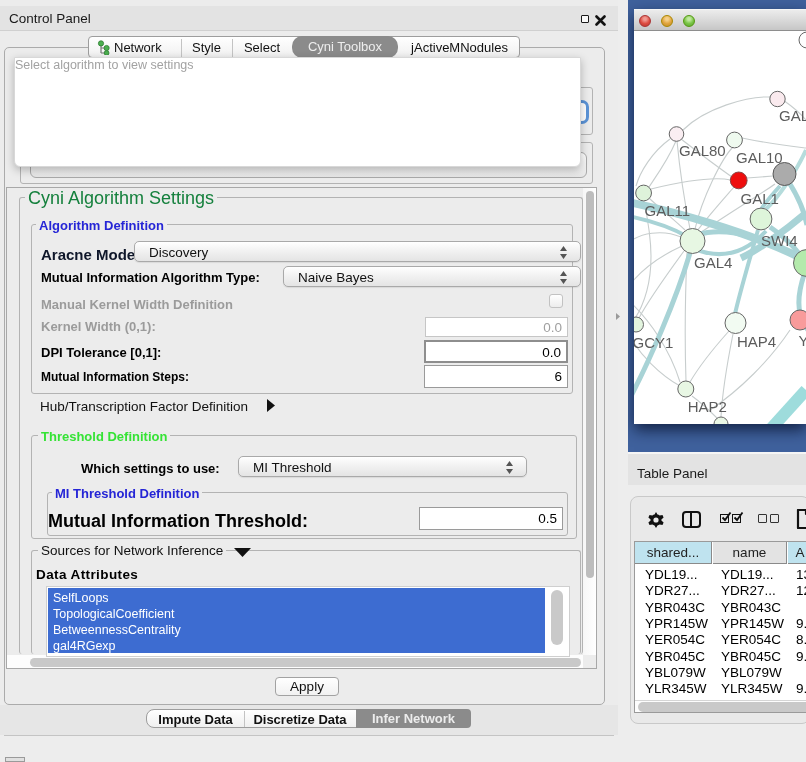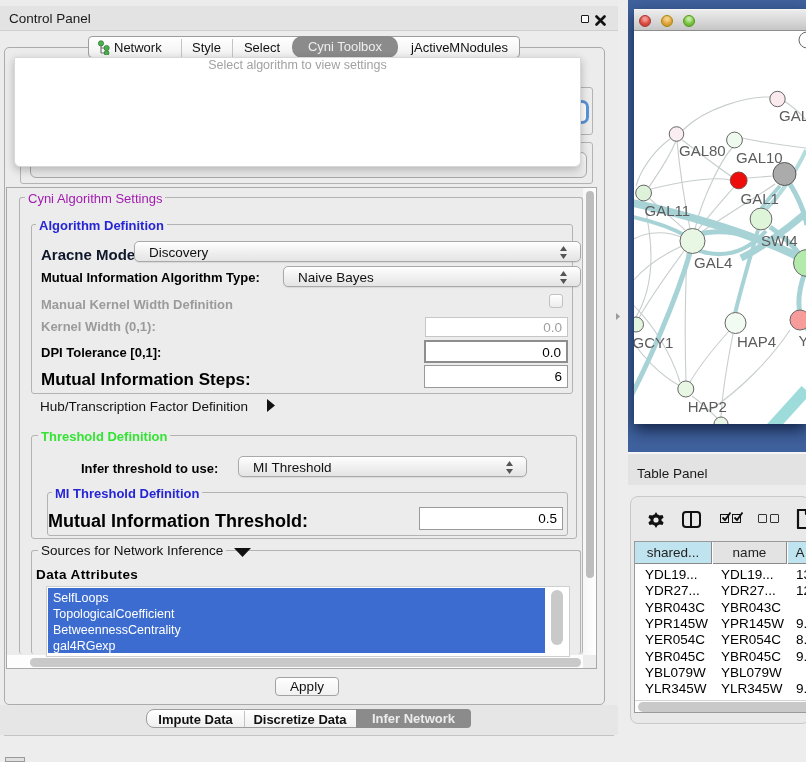--- a/index.html
+++ b/index.html
@@ -54,21 +54,21 @@
 
   <div class="abs" style="left:583px;top:188px;width:13px;height:467px;background:linear-gradient(90deg,#f6f6f6,#ffffff);"></div>
   <div class="abs" style="left:585.5px;top:191px;width:8px;height:387px;background:#bdbdbd;border-radius:4px;"></div>
 
   <div class="abs" style="left:7px;top:655px;width:576px;height:13px;background:#fdfdfd;"></div>
   <div class="abs" style="left:30px;top:658px;width:551px;height:9px;background:#c9c9c9;border-radius:4.5px;"></div>
 
   <div id="scrollcontent">
 
     <div class="gb" style="left:19px;top:197px;width:564px;height:457px;border-bottom:none;"></div>
-    <div class="gblabel" style="left:25px;top:192px;font-size:13px;color:#a21caf;text-align:center;">Cyni Algorithm Settings</div>
+    <div class="gblabel" style="left:25px;top:192px;font-size:18px;color:#15803d;text-align:center;">Cyni Algorithm Settings</div>
 
     <div class="gb" style="left:31px;top:224px;width:542px;height:170px;"></div>
     <div class="gblabel bold" style="left:36px;top:219px;font-size:13px;color:#2525d6;">Algorithm Definition</div>
 
     <div class="abs bold" style="left:41px;top:246px;font-size:15px;color:#0f172a;">Aracne Mode:</div>
     <div class="combo" style="left:134px;top:241px;width:447px;height:21px;">
       <span class="ctext">Discovery</span>
       <svg class="carr" viewBox="0 0 9 13">
           <path d="M4.5 0 L8 5 L1 5 Z M4.5 13 L8 8 L1 8 Z" fill="#555"></path>
         </svg>
@@ -84,32 +84,32 @@
 
     <div class="abs bold" style="left:41px;top:297px;font-size:13px;color:#9b9b9b;">Manual Kernel Width Definition</div>
     <div class="abs" style="left:549px;top:294px;width:14px;height:14px;border:1px solid #c2c2c2;border-radius:3px;background:linear-gradient(#ffffff,#ededed);"></div>
 
     <div class="abs bold" style="left:41px;top:319px;font-size:13px;color:#9b9b9b;">Kernel Width (0,1):</div>
     <div class="fld" style="left:425px;top:317px;width:143px;height:20px;border:1px solid #c6c6c6;color:#a0a0a0;padding:2px 5px 0 0;">0.0</div>
 
     <div class="abs bold" style="left:41px;top:345px;font-size:13px;color:#000;">DPI Tolerance [0,1]:</div>
     <div class="fld" style="left:424px;top:340px;width:144px;height:23px;border:2px solid #8e8e8e;color:#000;padding:3px 5px 0 0;">0.0</div>
 
-    <div class="abs bold" style="left:41px;top:370px;font-size:17px;color:#000;">Mutual Information Steps:</div>
+    <div class="abs bold" style="left:41px;top:370px;font-size:12px;color:#000;">Mutual Information Steps:</div>
     <div class="fld" style="left:424px;top:365px;width:144px;height:23px;border:1px solid #9a9a9a;color:#000;padding:3px 5px 0 0;">6</div>
 
     <div class="abs" style="left:40px;top:399px;font-size:13.5px;color:#111;">Hub/Transcription Factor Definition</div>
     <svg class="abs" style="left:266px;top:399px;" width="10" height="13" viewBox="0 0 10 13">
         <path d="M1 0 L9 6.5 L1 13 Z" fill="#111"></path>
       </svg>
 
     <div class="gb" style="left:31px;top:435px;width:546px;height:104px;"></div>
     <div class="gblabel bold" style="left:38px;top:430px;font-size:13px;color:#35e335;">Threshold Definition</div>
 
-    <div class="abs bold" style="left:81px;top:461px;font-size:13px;color:#000;">Infer threshold to use:</div>
+    <div class="abs bold" style="left:81px;top:461px;font-size:13px;color:#000;">Which settings to use:</div>
     <div class="combo" style="left:238px;top:456px;width:289px;height:21px;">
       <span class="ctext">MI Threshold</span>
       <svg class="carr" viewBox="0 0 9 13">
           <path d="M4.5 0 L8 5 L1 5 Z M4.5 13 L8 8 L1 8 Z" fill="#555"></path>
         </svg>
     </div>
 
     <div class="gb" style="left:47px;top:492px;width:521px;height:44px;"></div>
     <div class="gblabel bold" style="left:52px;top:487px;font-size:13px;color:#2525d6;background:#ececec;">MI Threshold Definition</div>
 
@@ -126,21 +126,21 @@
     <div class="abs" style="left:46px;top:586px;width:524px;height:71px;background:#ffffff;border:1px solid #cfcfcf;"></div>
     <div class="abs" style="left:48px;top:588px;width:497px;height:65px;background:#3d6cd1;"></div>
     <div class="abs" style="left:53px;top:590px;font-size:12.5px;color:#ffffff;line-height:16.1px;white-space:pre;">SelfLoops
 TopologicalCoefficient
 BetweennessCentrality
 gal4RGexp</div>
     <div class="abs" style="left:551px;top:590px;width:12px;height:55px;background:#c9c9c9;border-radius:6px;"></div>
   </div>
 
   <div class="abs" id="popup" style="left:14px;top:57px;width:567px;height:110px;background:#ffffff;border:1px solid #d8d8d8;border-radius:0 0 6px 6px;box-shadow:0 3px 8px rgba(0,0,0,0.25);z-index:50;">
-    <div class="abs" style="left:0;top:0px;width:100%;text-align:center;font-size:12.5px;color:#a2a2a2;">Select algorithm to view settings</div>
+    <div class="abs" style="left:0;top:0px;width:100%;font-size:12.5px;color:#a2a2a2;">Select algorithm to view settings</div>
   </div>
 
   <div class="abs" style="left:275px;top:677px;width:64px;height:19px;border:1px solid #a2a2a2;border-radius:4px;background:linear-gradient(#ffffff,#f1f1f1);text-align:center;font-size:13.5px;color:#111;line-height:18px;">Apply</div>
 
   <div class="abs" style="left:0;top:705px;width:618px;height:30px;background:#e6e6e6;"></div>
 
   <div class="abs" style="left:146px;top:709px;width:324px;height:19px;background:linear-gradient(#ffffff,#f0f0f0);border:1px solid #9d9d9d;border-radius:8px;font-size:13px;" id="bottabs">
     <div class="abs bold" style="left:0;top:2px;width:97px;text-align:center;color:#111;">Impute Data</div>
     <div class="abs" style="left:97px;top:1px;width:1px;height:16px;background:#c3c3c3;"></div>
     <div class="abs bold" style="left:97px;top:2px;width:112px;text-align:center;color:#111;">Discretize Data</div>

